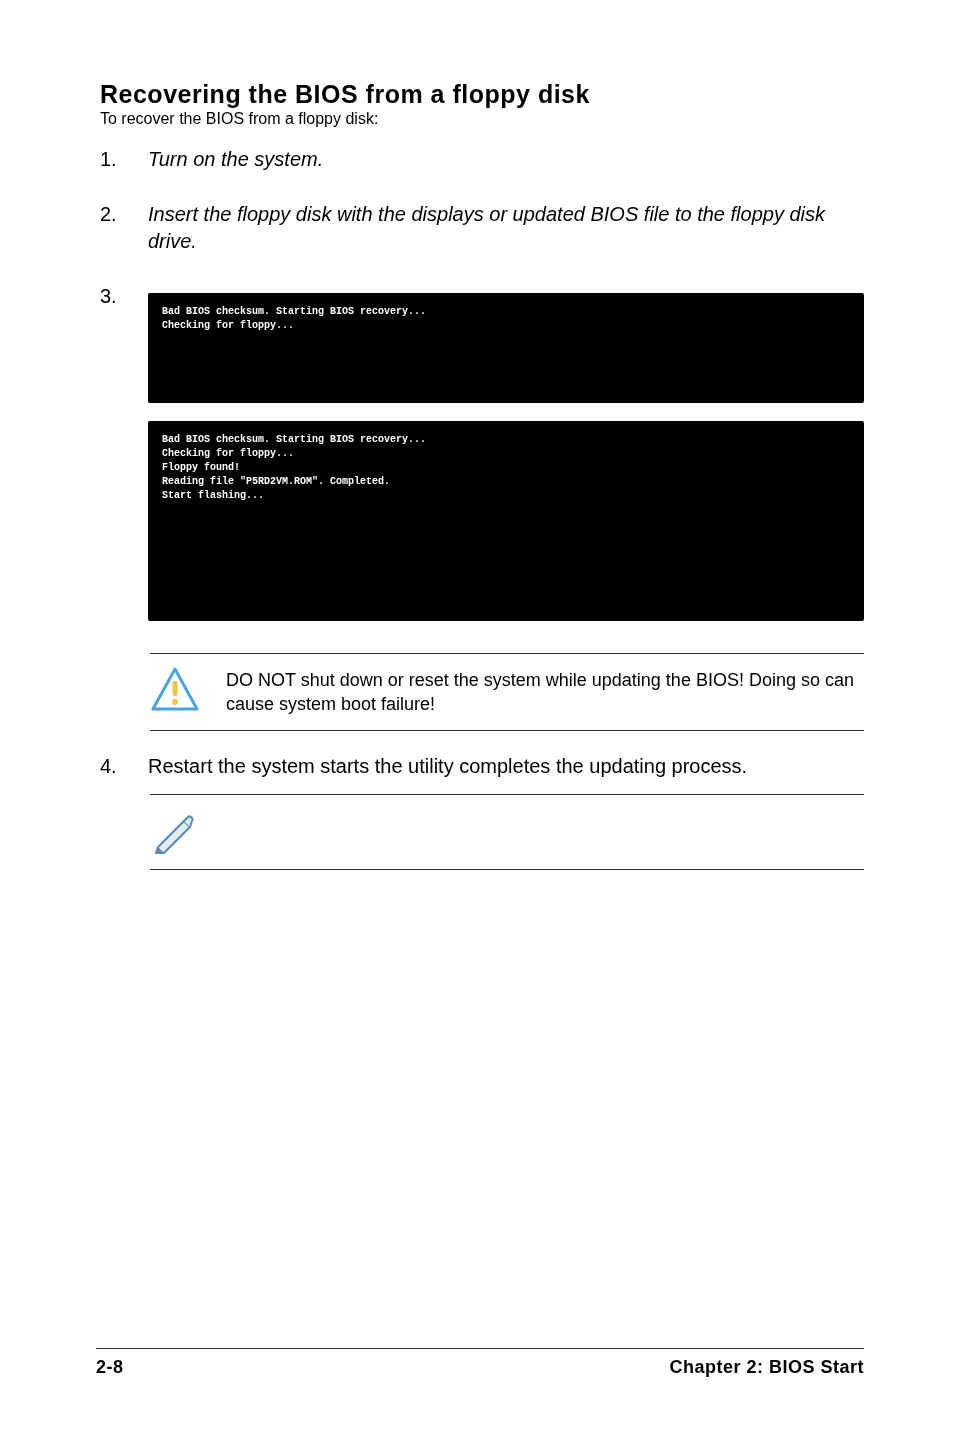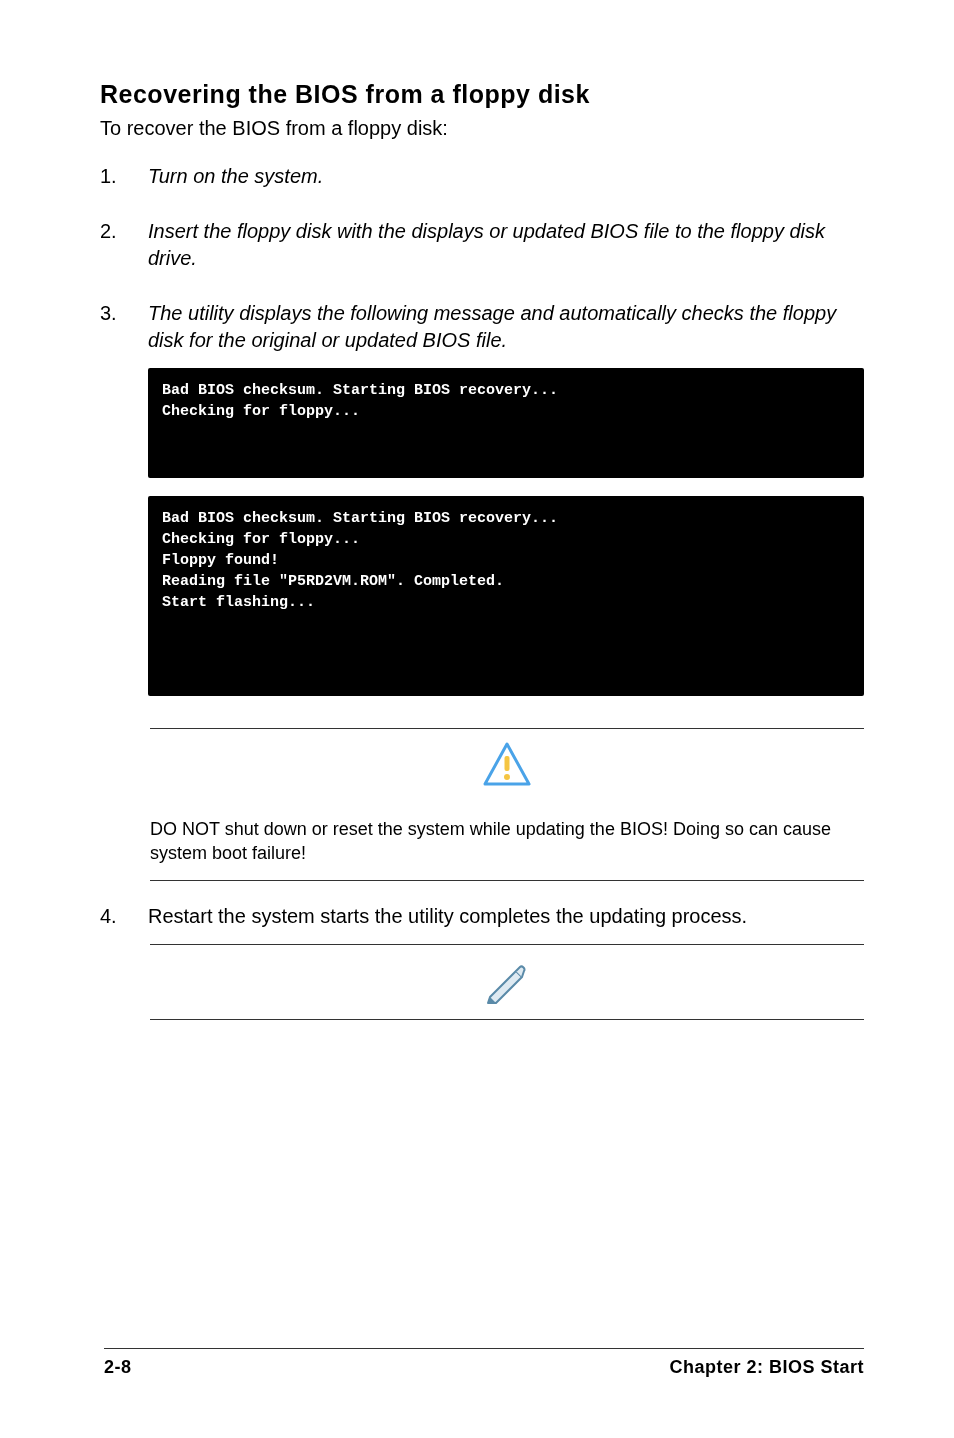--- a/index.html
+++ b/index.html
@@ -1,34 +1,34 @@
 <!DOCTYPE html>
 <html><head>
 <meta charset="utf-8">
 <style>
   * { margin: 0; padding: 0; box-sizing: border-box; }
   html, body { width: 954px; height: 1438px; background: #fff; font-family: Arial, Helvetica, sans-serif; color: #000; }
   .page { width: 954px; height: 1438px; padding: 80px 90px 60px 100px; position: relative; }
-  .section-title { font-size: 25px; font-weight: bold; letter-spacing: 0.5px; margin-bottom: 6px; }
-  .intro { font-size: 20px; margin-bottom: 22px; line-height: 1.3; }
+  .section-title { font-size: 25px; font-weight: bold; letter-spacing: 0.5px; }
+  .intro { font-size: 16px; margin-bottom: 16px; line-height: 1.3; }
   ol.steps { list-style: none; margin: 0; padding: 0; }
   ol.steps > li { display: flex; gap: 26px; font-size: 20px; line-height: 1.35; margin-bottom: 14px; }
   .step-num { min-width: 22px; }
   .step-body { flex: 1; }
   .step-body p { margin: 0 0 14px 0; font-style: italic; }
-  .term { background: #000; color: #fff; font-family: "Courier New", Courier, monospace; font-weight: bold; font-size: 15px; padding: 12px 14px; border-radius: 2px; margin-top: 10px; margin-bottom: 18px; line-height: 1.4; }
+  .term { background: #000; color: #fff; font-family: "Courier New", Courier, monospace; font-weight: bold; font-size: 10px; padding: 12px 14px; border-radius: 2px; margin-top: 10px; margin-bottom: 18px; line-height: 1.4; }
   .term.small { height: 110px; }
   .term.large { height: 200px; }
   .calloutwrap { margin-left: 50px; margin-right: 0; margin-top: 14px; }
   hr.rule { border: none; border-top: 1px solid #333; margin: 0; }
-  .callout { display: flex; align-items: center; gap: 26px; padding: 12px 0 14px 0; flex-direction: column; }
+  .callout { display: flex; align-items: flex-start; gap: 26px; padding: 12px 0 14px 0; }
   .callout .icon { width: 50px; height: 48px; flex-shrink: 0; }
   .callout .text { font-size: 18px; line-height: 1.35; padding-top: 2px; }
   .step4 { display: flex; gap: 26px; font-size: 20px; line-height: 1.35; margin-top: 22px; margin-bottom: 14px; }
-  .footer { position: absolute; bottom: 60px; left: 104px; right: 90px; }
+  .footer { position: absolute; bottom: 60px; left: 96px; right: 90px; }
   .footer hr { border: none; border-top: 1px solid #333; margin-bottom: 8px; }
   .footer-row { display: flex; justify-content: space-between; font-size: 18px; font-weight: bold; letter-spacing: 0.5px; }
   .preline { white-space: pre-line; }
 </style>
 </head>
 <body>
 
 <div class="page">
 
   <div class="section-title">Recovering the BIOS from a floppy disk</div>
@@ -43,21 +43,20 @@
     </li>
     <li>
       <div class="step-num">2.</div>
       <div class="step-body">
         <p>Insert the floppy disk with the displays or updated BIOS file to the floppy disk drive.</p>
       </div>
     </li>
     <li>
       <div class="step-num">3.</div>
       <div class="step-body">
-        <p>The utility displays the following message and automatically checks the floppy disk for the original or updated BIOS file.</p>
         <div class="term small preline">Bad BIOS checksum. Starting BIOS recovery...
 Checking for floppy...</div>
         <div class="term large preline">Bad BIOS checksum. Starting BIOS recovery...
 Checking for floppy...
 Floppy found!
 Reading file "P5RD2VM.ROM". Completed.
 Start flashing...</div>
       </div>
     </li>
   </ol>

